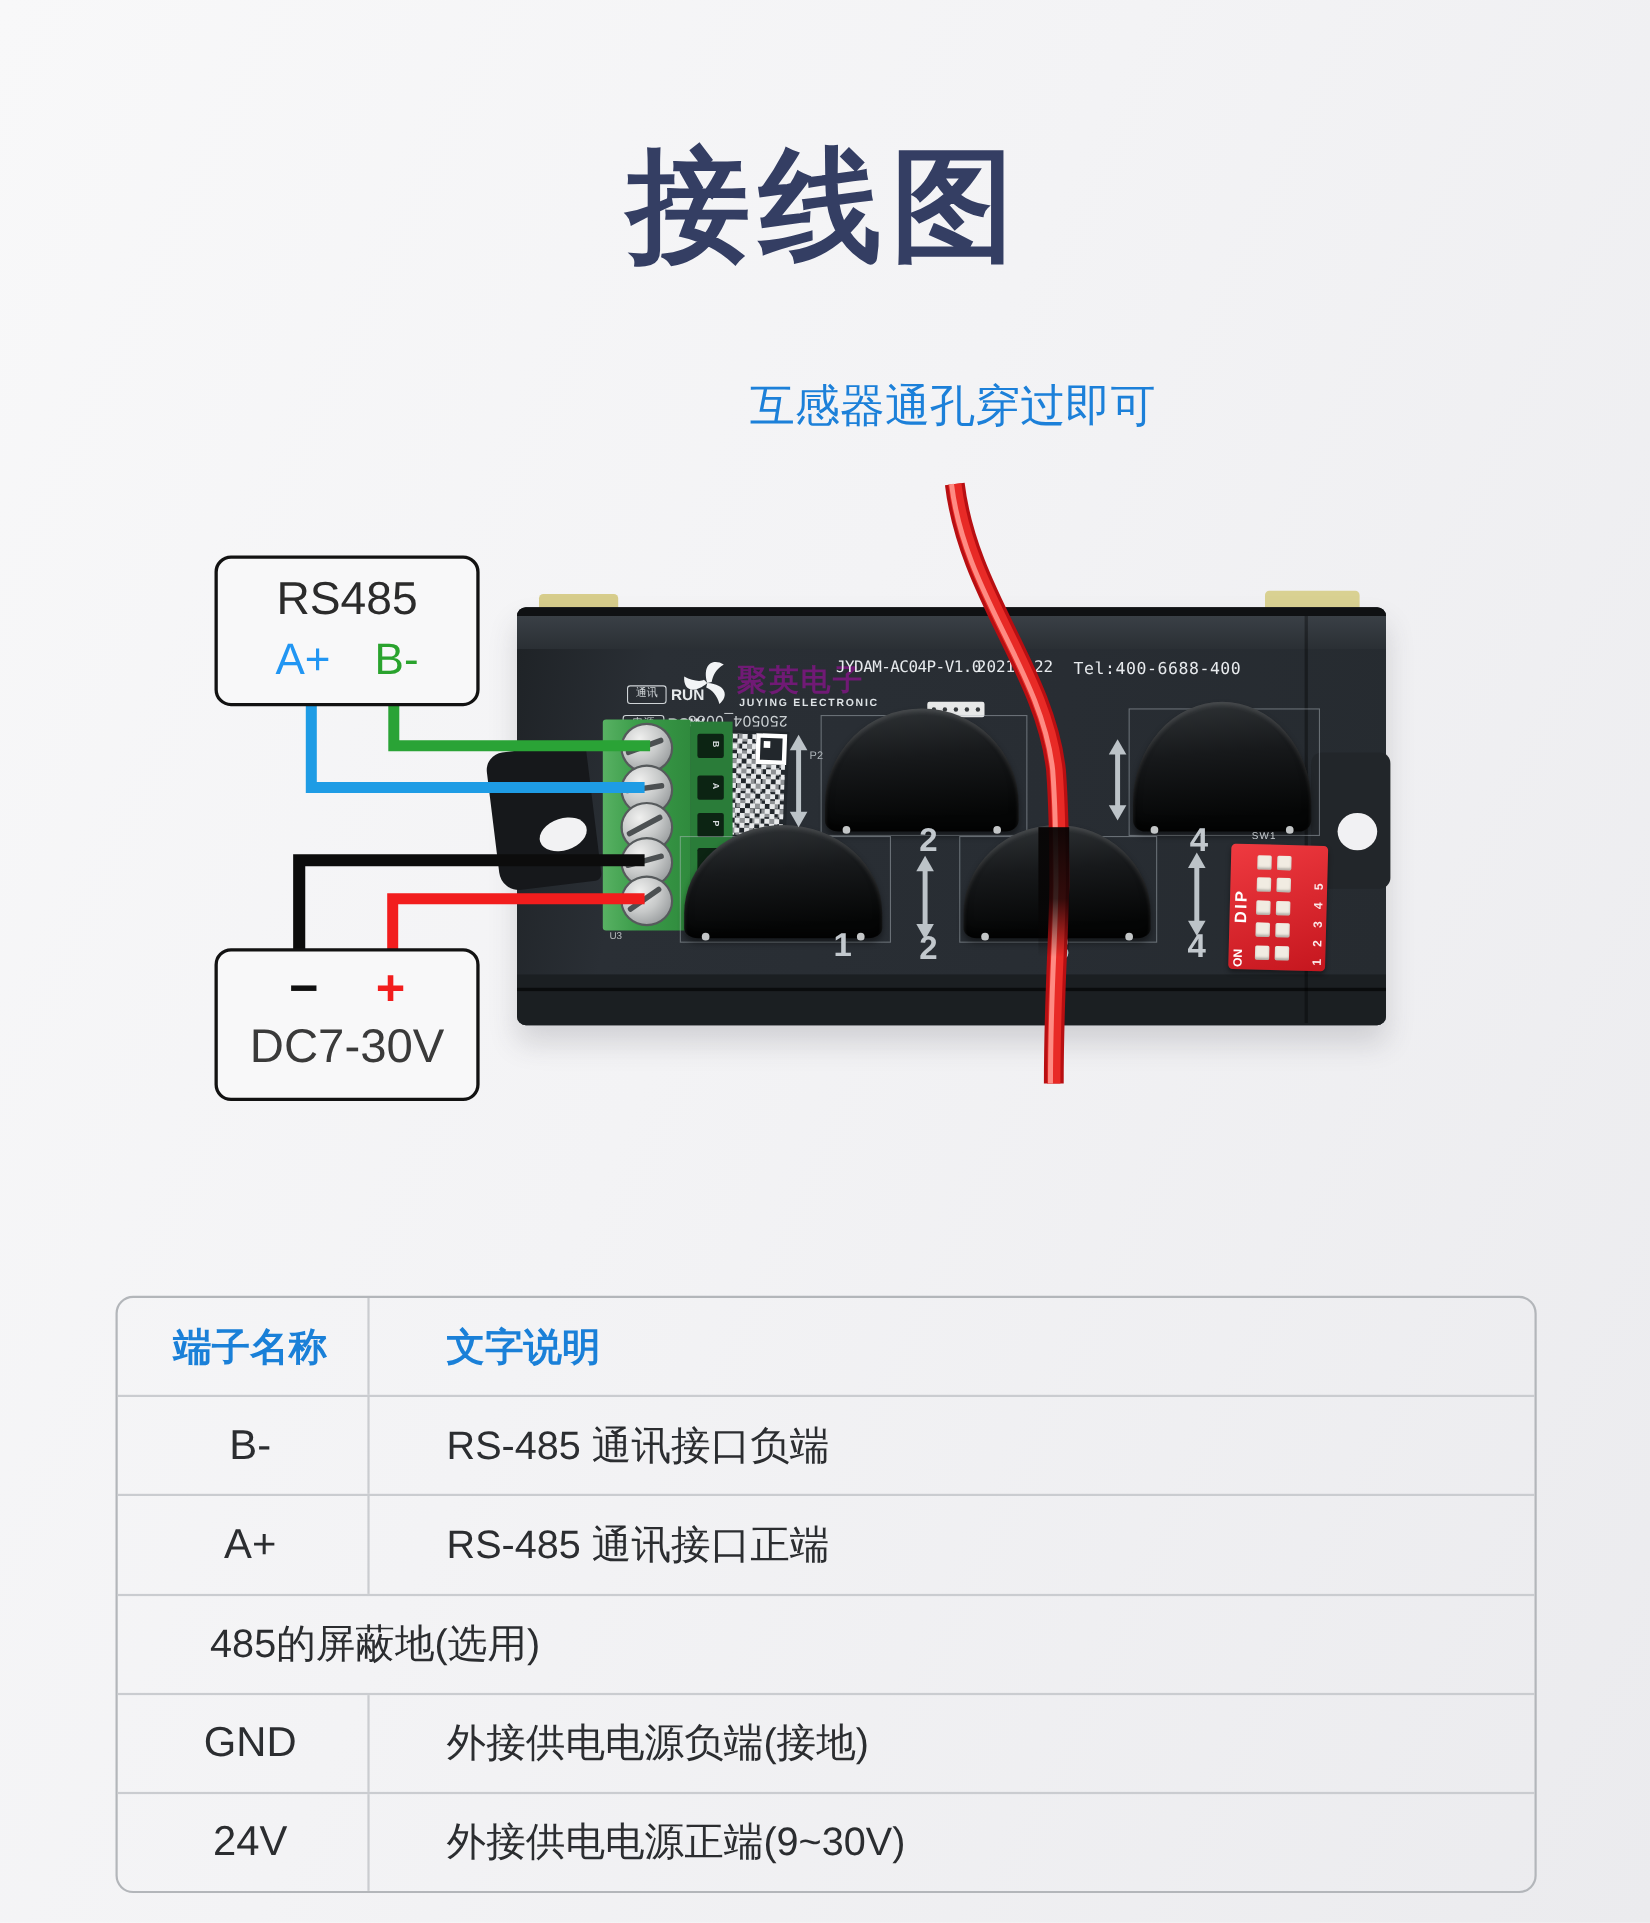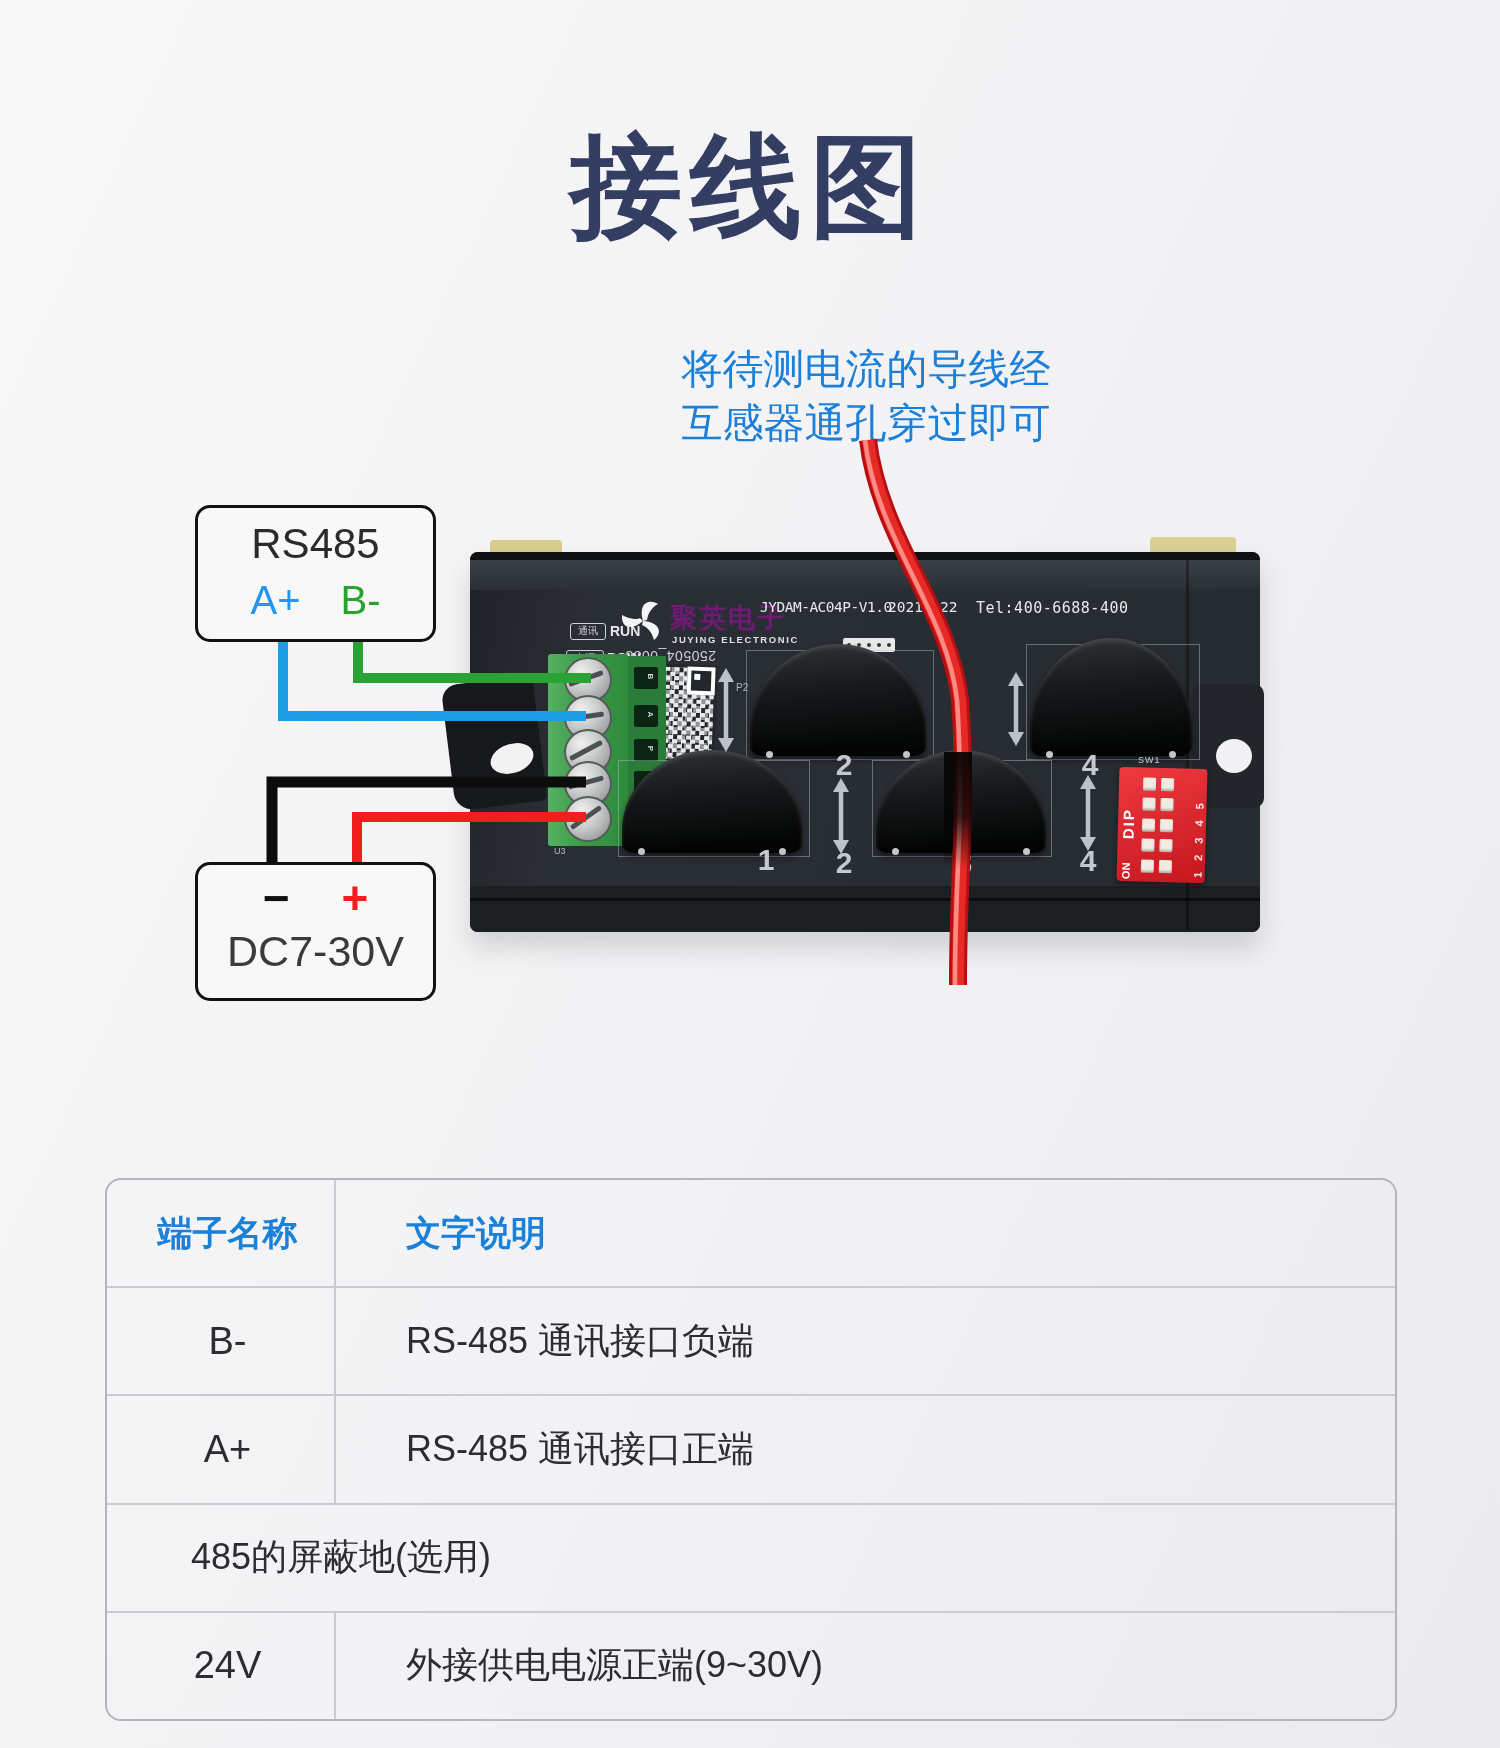--- a/index.html
+++ b/index.html
@@ -115,21 +115,20 @@
   .thd{color:#1a80d8;font-weight:bold;font-size:35px;}
   .tname{color:#2b2d30;font-size:38px;}
   .tdesc{color:#2b2d30;font-size:36px;}
 </style>
 </head>
 <body>
 
 <div class="a title">接线图</div>
 
 <div class="a annot">
-  <div>将待测电流的导线经</div>
   <div>互感器通孔穿过即可</div>
 </div>
 
 <div class="a photo">
   <div class="a ytab" style="left:490px;top:540px;width:72px;height:22px;"></div>
   <div class="a ytab" style="left:1150px;top:537px;width:86px;height:22px;background:#d9d192;"></div>
 
   <div class="a body"></div>
   <div class="a topedge"></div>
   <div class="a bezel"></div>
@@ -349,19 +348,27 @@
         <span class="tdesc">RS-485 通讯接口正端</span>
       </div>
   </div>
   <div class="trow">
     <div class="c2">
         <span class="tdesc">485的屏蔽地(选用)</span>
       </div>
   </div>
   <div class="trow">
     <div class="c1">
+        <span class="tname">GND</span>
+      </div>
+    <div class="c2">
+        <span class="tdesc">外接供电电源负端(接地)</span>
+      </div>
+  </div>
+  <div class="trow">
+    <div class="c1">
         <span class="tname">24V</span>
       </div>
     <div class="c2">
         <span class="tdesc">外接供电电源正端(9~30V)</span>
       </div>
   </div>
 </div>
 
 </body></html>

